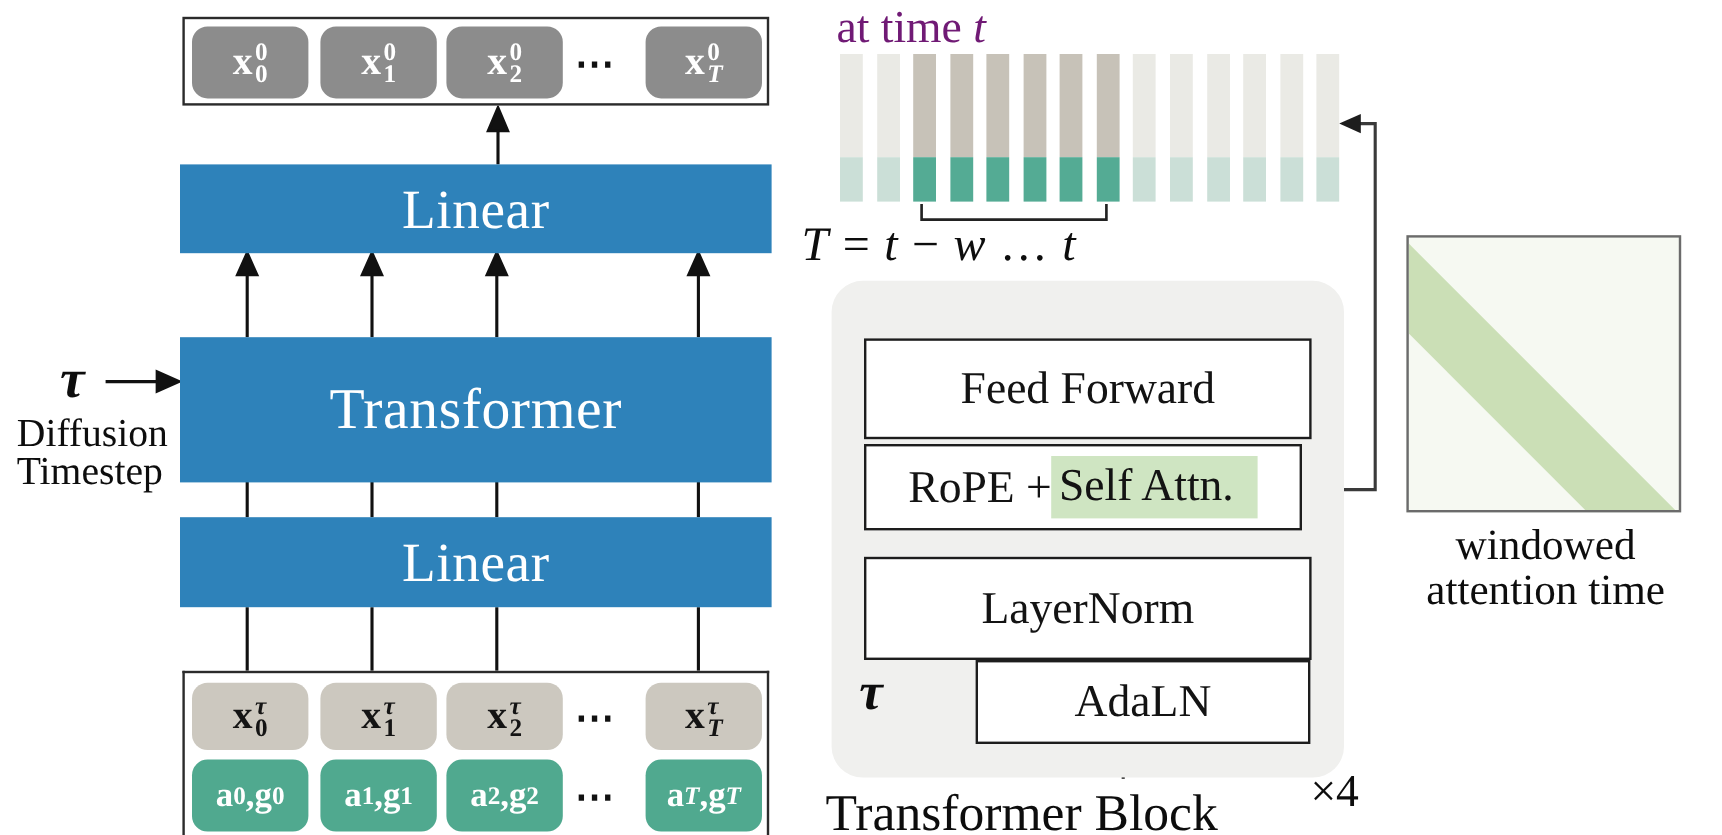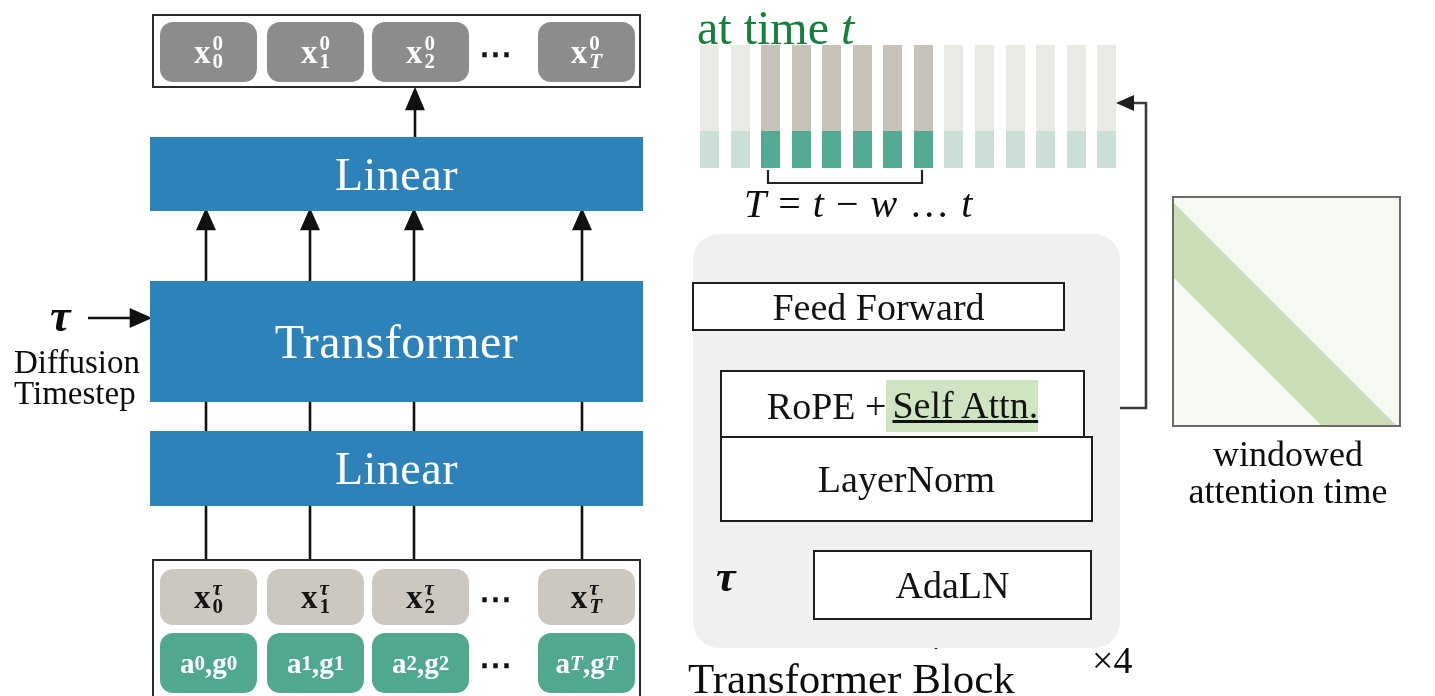--- a/index.html
+++ b/index.html
@@ -26,37 +26,37 @@
   .tok-green{background:var(--token_green);color:#fff;font-size:29px;}
   .tok .base{font-size:33px;font-weight:700;line-height:1;}
   .stk{display:inline-flex;flex-direction:column;align-items:flex-start;line-height:.85;
        font-size:21px;font-weight:700;margin-left:2px;transform:translateY(1px);}
   .ellipsis{position:absolute;font-size:33px;font-weight:700;color:#111;line-height:1;letter-spacing:2px;}
   .tau-label{position:absolute;font-size:46px;font-weight:700;font-style:italic;line-height:1;color:#0d0d0d;}
   .tau-caption{position:absolute;font-size:33px;line-height:30px;color:#0d0d0d;}
   .sub-inline{font-size:21px;font-weight:700;vertical-align:-6px;line-height:1;}
 
   
-  .title-math{position:absolute;font-size:48px;line-height:1;color:#15803d;}
+  .title-math{position:absolute;font-size:38px;line-height:1;color:#701a75;}
   .window-math{position:absolute;font-size:40px;line-height:1;color:#0d0d0d;letter-spacing:1px;}
   .bars{position:absolute;left:700px;top:45px;width:422px;height:123px;}
   .bar{position:absolute;top:0;width:19px;height:123px;}
   .bar .seg-top{position:absolute;top:0;left:0;width:19px;height:86px;}
   .bar .seg-bot{position:absolute;top:86px;left:0;width:19px;height:37px;}
   .bar.active .seg-top{background:var(--bar_gray);}
   .bar.active .seg-bot{background:var(--bar_green);}
   .bar.faded .seg-top{background:var(--bar_gray_faded);}
   .bar.faded .seg-bot{background:var(--bar_green_faded);}
 
   .tblock{position:absolute;left:693px;top:234px;width:427px;height:414px;border-radius:26px;background:var(--block_bg);}
   .wbox{
     position:absolute;background:#fff;border:2px solid #1d1d1d;box-sizing:border-box;
     display:flex;align-items:center;justify-content:center;font-size:38px;color:#131313;
   }
-  .hl{background:var(--highlight);padding:3px 0 5px 6px;text-decoration:underline;}
+  .hl{background:var(--highlight);padding:3px 20px 5px 6px;}
   .tb-caption{position:absolute;font-size:43px;color:#0d0d0d;line-height:1.05;}
   .tb-mult{position:absolute;font-size:38px;color:#0d0d0d;line-height:1;}
 
   .mask{position:absolute;left:1172px;top:196px;width:225px;height:227px;background:var(--mask_bg);
         border:2px solid #6b6b6b;box-sizing:content-box;}
   .mask svg{position:absolute;left:0;top:0;}
   .mask-caption{position:absolute;left:1145px;top:436px;width:286px;text-align:center;
                 font-size:36px;line-height:37px;color:#0d0d0d;}
 </style>
 </head>
@@ -269,32 +269,32 @@
       <div class="bar faded" style="left: 367px;">
         <div class="seg-top"></div>
         <div class="seg-bot"></div>
       </div>
       <div class="bar faded" style="left: 397px;">
         <div class="seg-top"></div>
         <div class="seg-bot"></div>
       </div>
     </div>
 
-  <div class="window-math" style="left:744px;top:184px;"><i>T</i><span> = </span><i>t</i><span> − </span><i>w</i><span> … </span><i>t</i></div>
+  <div class="window-math" style="left:668px;top:184px;"><i>T</i><span> = </span><i>t</i><span> − </span><i>w</i><span> … </span><i>t</i></div>
 
   <div class="tblock"></div>
 
-  <div class="wbox" style="left:692px;top:282px;width:373px;height:49px;">Feed Forward</div>
+  <div class="wbox" style="left:720px;top:282px;width:373px;height:84px;">Feed Forward</div>
 
   <div class="wbox" style="left:720px;top:370px;width:365px;height:72px;">
       <span>RoPE + </span>
       <span class="hl">Self Attn.</span>
     </div>
 
-  <div class="wbox" style="left:720px;top:436px;width:373px;height:86px;">LayerNorm</div>
+  <div class="wbox" style="left:720px;top:464px;width:373px;height:86px;">LayerNorm</div>
 
   <div class="wbox" style="left:813px;top:550px;width:279px;height:70px;">AdaLN</div>
 
   <div class="tau-label" style="left:716px;top:555px;font-size:44px;">τ</div>
 
   <div class="tb-caption" style="left:688px;top:656px;">Transformer Block</div>
   <div class="tb-mult" style="left:1092px;top:641px;">×4</div>
 
   <div class="mask">
     <svg width="225" height="227" viewBox="0 0 225 227">

